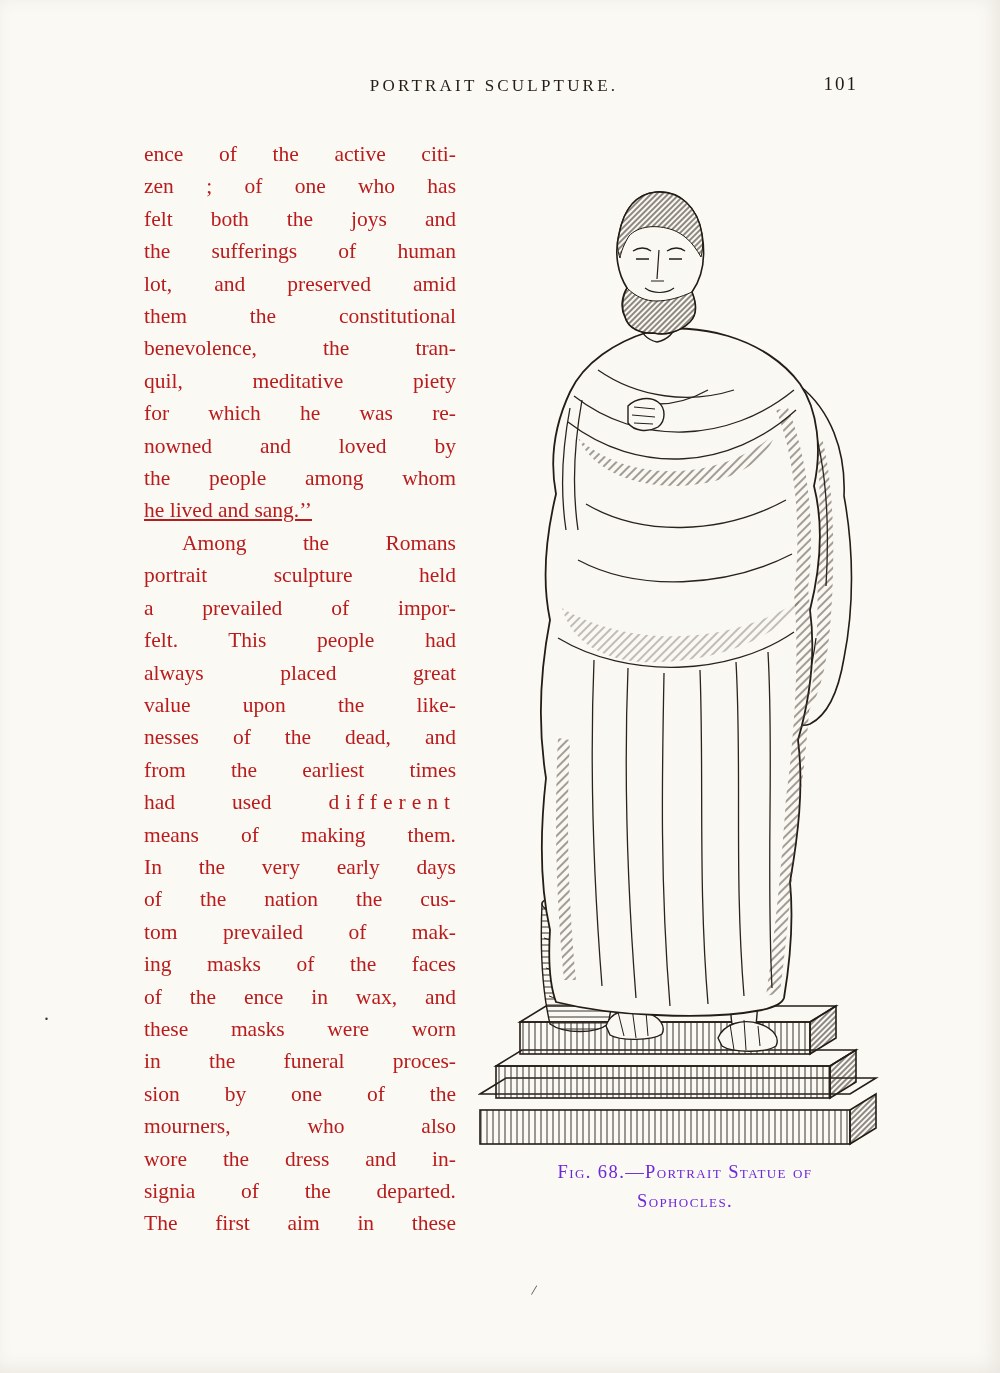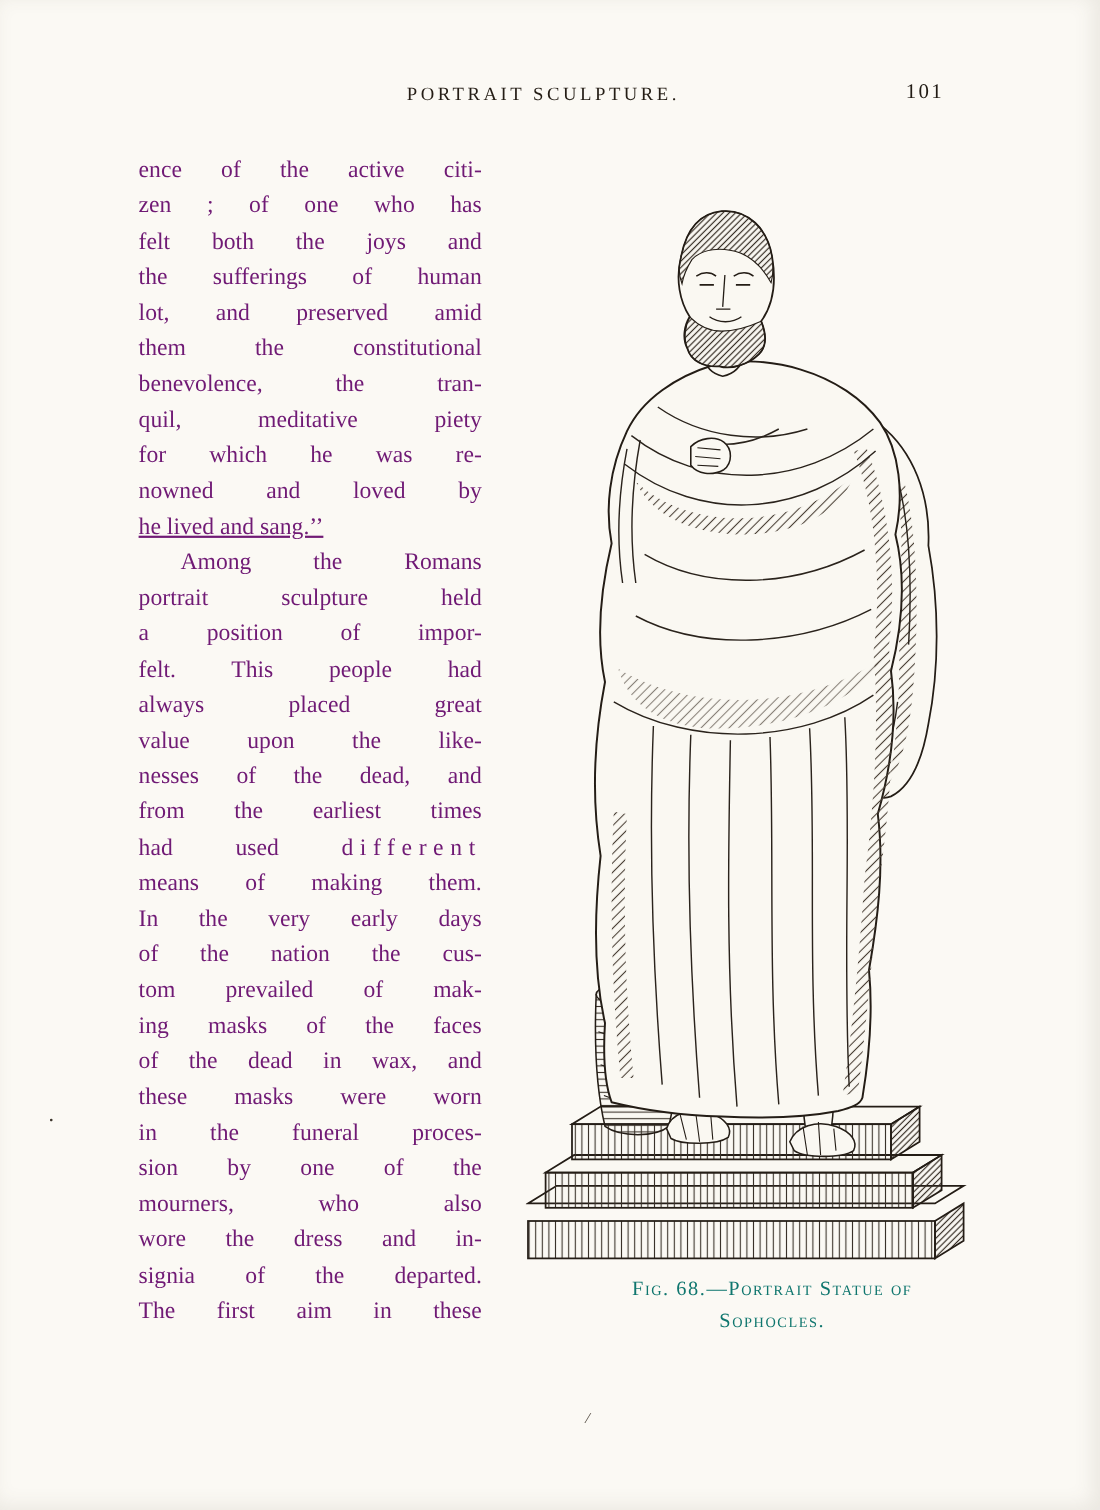--- a/index.html
+++ b/index.html
@@ -19,36 +19,36 @@
     position: absolute; top: 76px; left: -6px; width: 1000px;
     text-align: center;
     font-size: 17px; letter-spacing: 3.2px;
     color: #241d15;
   }
   .page-number {
     position: absolute; top: 73px; right: 142px;
     font-size: 19px; letter-spacing: 2px;
   }
   .text-column {
-    position: absolute; left: 126px; top: 138px; width: 312px;
+    position: absolute; left: 144px; top: 138px; width: 312px;
     font-size: 21.5px; line-height: 32.4px;
-    color: #701a75;
+    color: #b91c1c;
   }
   .line { text-align: justify; text-align-last: justify; }
   .line.pend { text-align-last: left; text-decoration: underline; }
   .line.indent { text-indent: 38px; }
   .letterspaced { letter-spacing: 6px; }
   .figure-wrap { position: absolute; left: 478px; top: 138px; width: 414px; height: 1020px; }
   .figure-wrap svg { display: block; width: 414px; height: 1020px; }
   .caption {
-    position: absolute; left: 495px; top: 1158px; width: 414px;
+    position: absolute; left: 478px; top: 1158px; width: 414px;
     text-align: center;
     font-variant: small-caps;
     font-size: 18.5px; letter-spacing: 1.4px; line-height: 29px;
-    color: #0f766e;
+    color: #6d28d9;
   }
   .artifact-dot { position: absolute; left: 44px; top: 1002px; font-size: 20px; color:#3b342b; }
   .artifact-slash { position: absolute; left: 532px; top: 1282px; font-size: 15px; color:#4a4238; transform: rotate(12deg); }
 </style>
 </head>
 <body>
 
 <div class="running-head">PORTRAIT SCULPTURE.</div>
 <div class="page-number">101</div>
 
@@ -56,36 +56,37 @@
     <div class="line">ence of the active citi-</div>
     <div class="line">zen ; of one who has</div>
     <div class="line">felt both the joys and</div>
     <div class="line">the sufferings of human</div>
     <div class="line">lot, and preserved amid</div>
     <div class="line">them the constitutional</div>
     <div class="line">benevolence, the tran-</div>
     <div class="line">quil, meditative piety</div>
     <div class="line">for which he was re-</div>
     <div class="line">nowned and loved by</div>
+    <div class="line">the people among whom</div>
     <div class="line pend">he lived and sang.’’</div>
     <div class="line indent">Among the Romans</div>
     <div class="line">portrait sculpture held</div>
-    <div class="line">a position of impor-</div>
+    <div class="line">a prevailed of impor-</div>
     <div class="line">felt. This people had</div>
     <div class="line">always placed great</div>
     <div class="line">value upon the like-</div>
     <div class="line">nesses of the dead, and</div>
     <div class="line">from the earliest times</div>
     <div class="line">had used <span class="letterspaced">different</span></div>
     <div class="line">means of making them.</div>
     <div class="line">In the very early days</div>
     <div class="line">of the nation the cus-</div>
     <div class="line">tom prevailed of mak-</div>
     <div class="line">ing masks of the faces</div>
-    <div class="line">of the dead in wax, and</div>
+    <div class="line">of the ence in wax, and</div>
     <div class="line">these masks were worn</div>
     <div class="line">in the funeral proces-</div>
     <div class="line">sion by one of the</div>
     <div class="line">mourners, who also</div>
     <div class="line">wore the dress and in-</div>
     <div class="line">signia of the departed.</div>
     <div class="line">The first aim in these</div>
   </div>
 
 <div class="figure-wrap">

